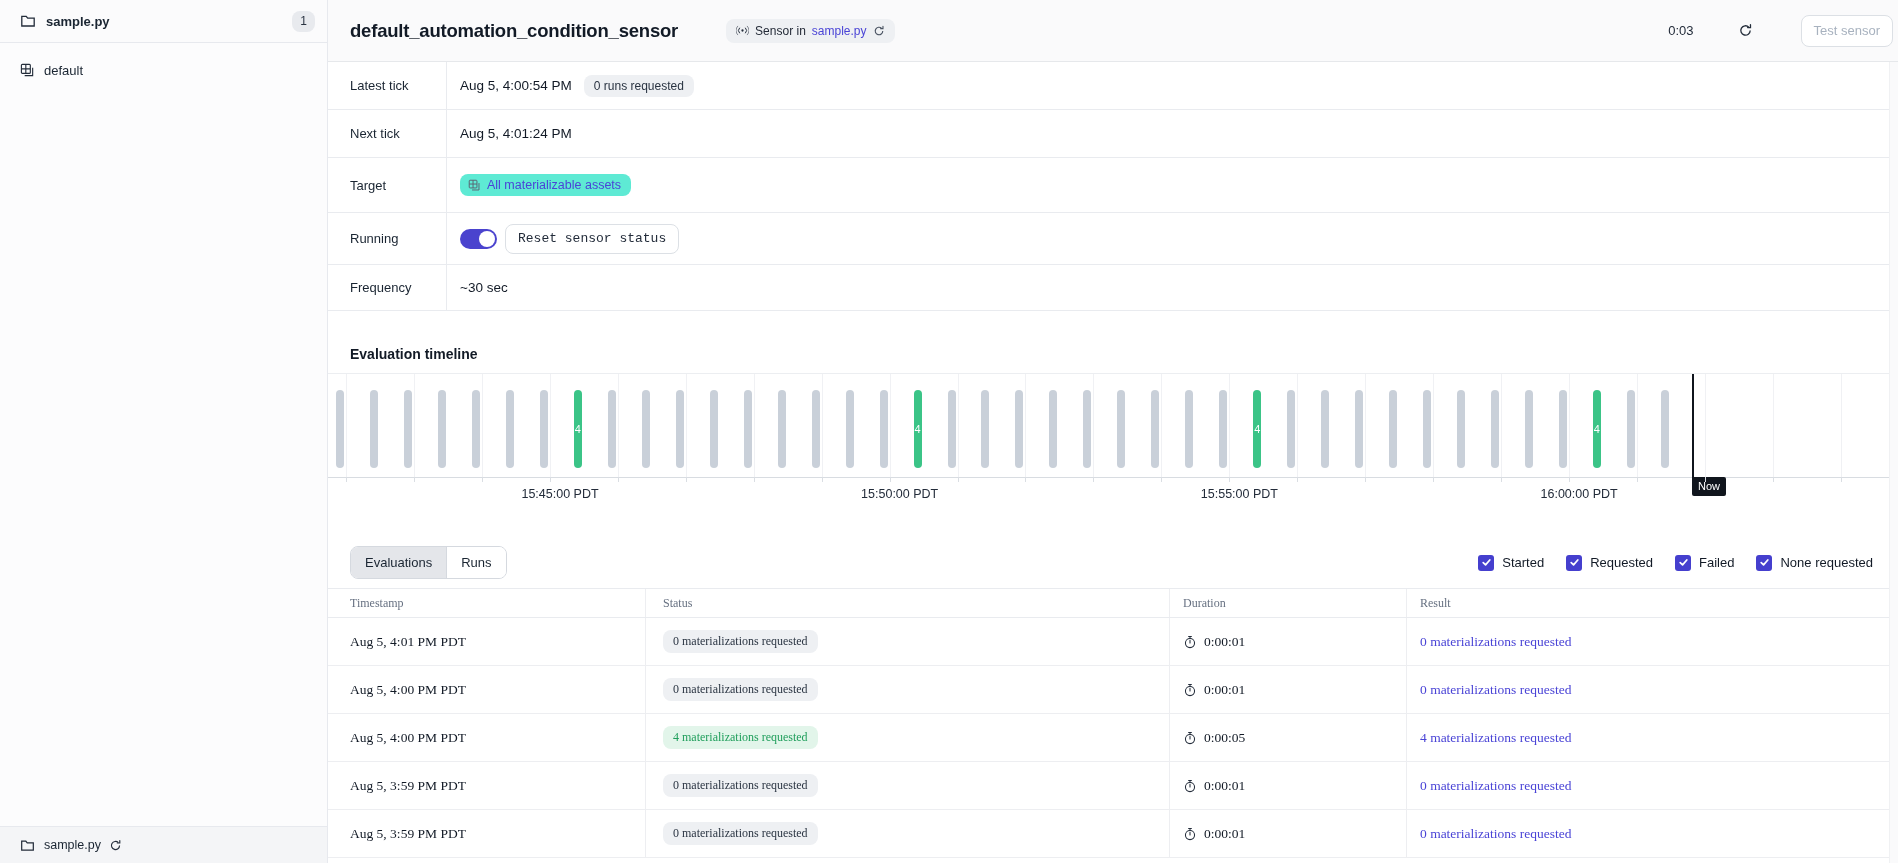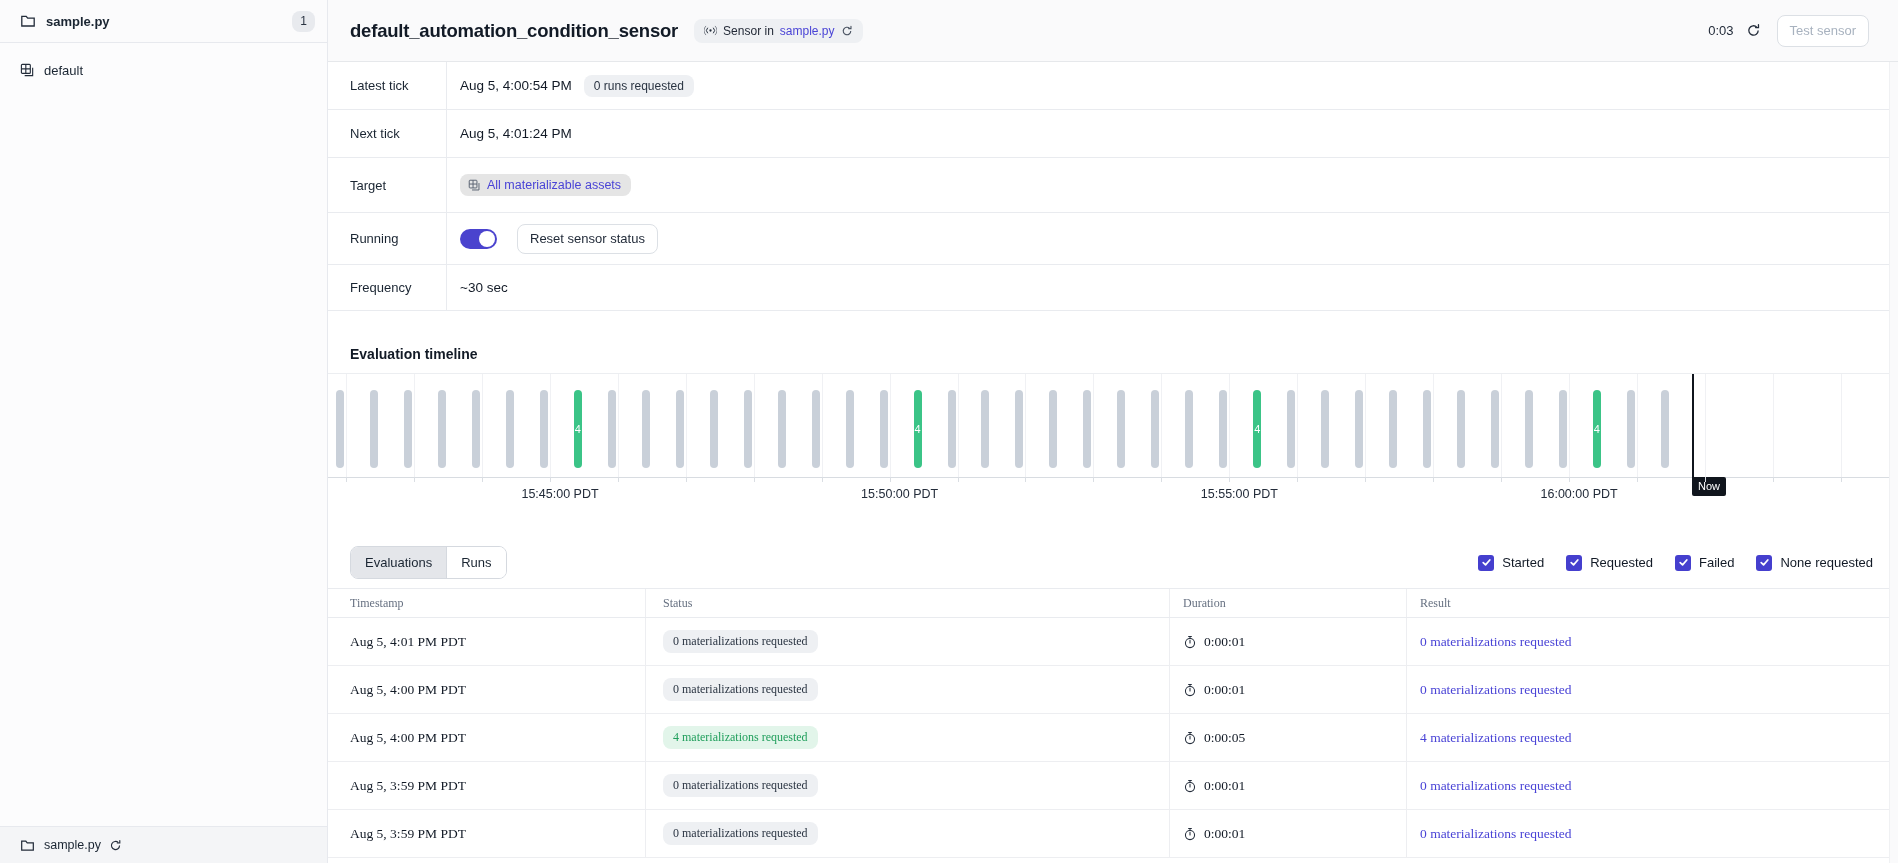--- a/index.html
+++ b/index.html
@@ -21,45 +21,45 @@
   .sb-item { height:34px; margin-top:10px; display:flex; align-items:center; padding-left:20px; cursor:pointer; }
   .sb-item .lbl { margin-left:9px; font-size:13px; }
   .sb-footer { position:absolute; left:0; right:0; bottom:0; height:37px; background:#f4f5f7;
     border-top:1px solid #e7e9ee; display:flex; align-items:center; padding-left:20px; }
   .sb-footer .lbl { margin:0 8px 0 9px; font-size:12.5px; }
 
   
   .main { position:absolute; left:328px; top:0; right:0; bottom:0; background:#fff; }
 
   .hdr { position:absolute; left:0; right:0; top:0; height:62px; background:#fafafb;
-    border-bottom:1px solid #e6e8eb; display:flex; align-items:center; padding:0 29px 0 22px; }
+    border-bottom:1px solid #e6e8eb; display:flex; align-items:center; padding:0 5px 0 22px;gap:32px; }
   .hdr-title { font-size:18.5px; font-weight:600; letter-spacing:-0.2px; color:#121a26; }
   .ctx-badge { margin-left:16px; background:#eef0f3; border-radius:8px; height:24px;
     display:flex; align-items:center; padding:0 10px; font-size:12px; color:#242b38; gap:6px; }
   .ctx-badge a { color:#4a44d6; text-decoration:none; cursor:pointer; }
   .hdr-spacer { flex:1; }
   .hdr-timer { font-size:13px; color:#232c3a; margin-right:10px; }
   .icon-btn { background:none; border:none; cursor:pointer; color:#232c3a; padding:2px; margin-right:14px; }
   .btn { background:#fff; border:1px solid #dce0e5; border-radius:8px; height:32px;
     padding:0 12px; font-size:13px; font-family:inherit; cursor:pointer; color:#232c3a; }
   .btn.disabled { color:#a8b2bf;text-align:right; }
 
   
   .details { position:absolute; left:0; right:9px; top:62px; }
   .drow { display:flex; border-bottom:1px solid #e9ebef; align-items:center; }
   .dlabel { width:119px; align-self:stretch; display:flex; align-items:center;
     padding-left:22px; border-right:1px solid #e9ebef; font-size:13px; color:#1a2532; flex:none;text-align:right; }
   .dvalue { padding-left:13px; display:flex; align-items:center; font-size:13.5px; color:#121a26; }
   .pill { background:#eef0f3; border-radius:8px; padding:4px 10px; font-size:12px; color:#2a3442; }
   .pill.ml { margin-left:12px; }
-  .target-pill { background:#e5e5e5; border-radius:8px; padding:4px 10px 4px 8px; font-size:12.5px;
+  .target-pill { background:#5eead4; border-radius:8px; padding:4px 10px 4px 8px; font-size:12.5px;
     color:#4a44d6; display:flex; align-items:center; gap:6px; cursor:pointer; }
   .toggle { width:37px; height:20px; border-radius:10px; background:#4a43ce; position:relative; cursor:pointer; flex:none; }
   .toggle .knob { position:absolute; right:2px; top:2px; width:16px; height:16px; border-radius:50%; background:#fff; }
-  .btn.small { height:30px; margin-left:20px; }
+  .btn.small { height:30px; margin-left:8px;font-family:Liberation Mono, monospace; }
 
   
   .tl-title { position:absolute; left:22px; top:346px; font-size:14px; font-weight:700; color:#121a26; }
   .chart { position:absolute; left:0; right:9px; top:373px; height:130px; border-top:1px solid #eceef1; }
   .gridline { position:absolute; top:0; width:1px; height:103px; background:#f0f1f4; }
   .gridtick { position:absolute; top:103px; width:1px; height:5px; background:#dadee3; }
   .axis { position:absolute; left:0; right:0; top:103px; height:1px; background:#d8dce1; }
   .bar { position:absolute; top:16px; width:8px; height:78px; border-radius:4px; background:#c9d0d9; cursor:pointer; }
   .bar.hl { background:#3bc487; color:#fff; display:flex; align-items:center; justify-content:center;
     font-size:11px; }

